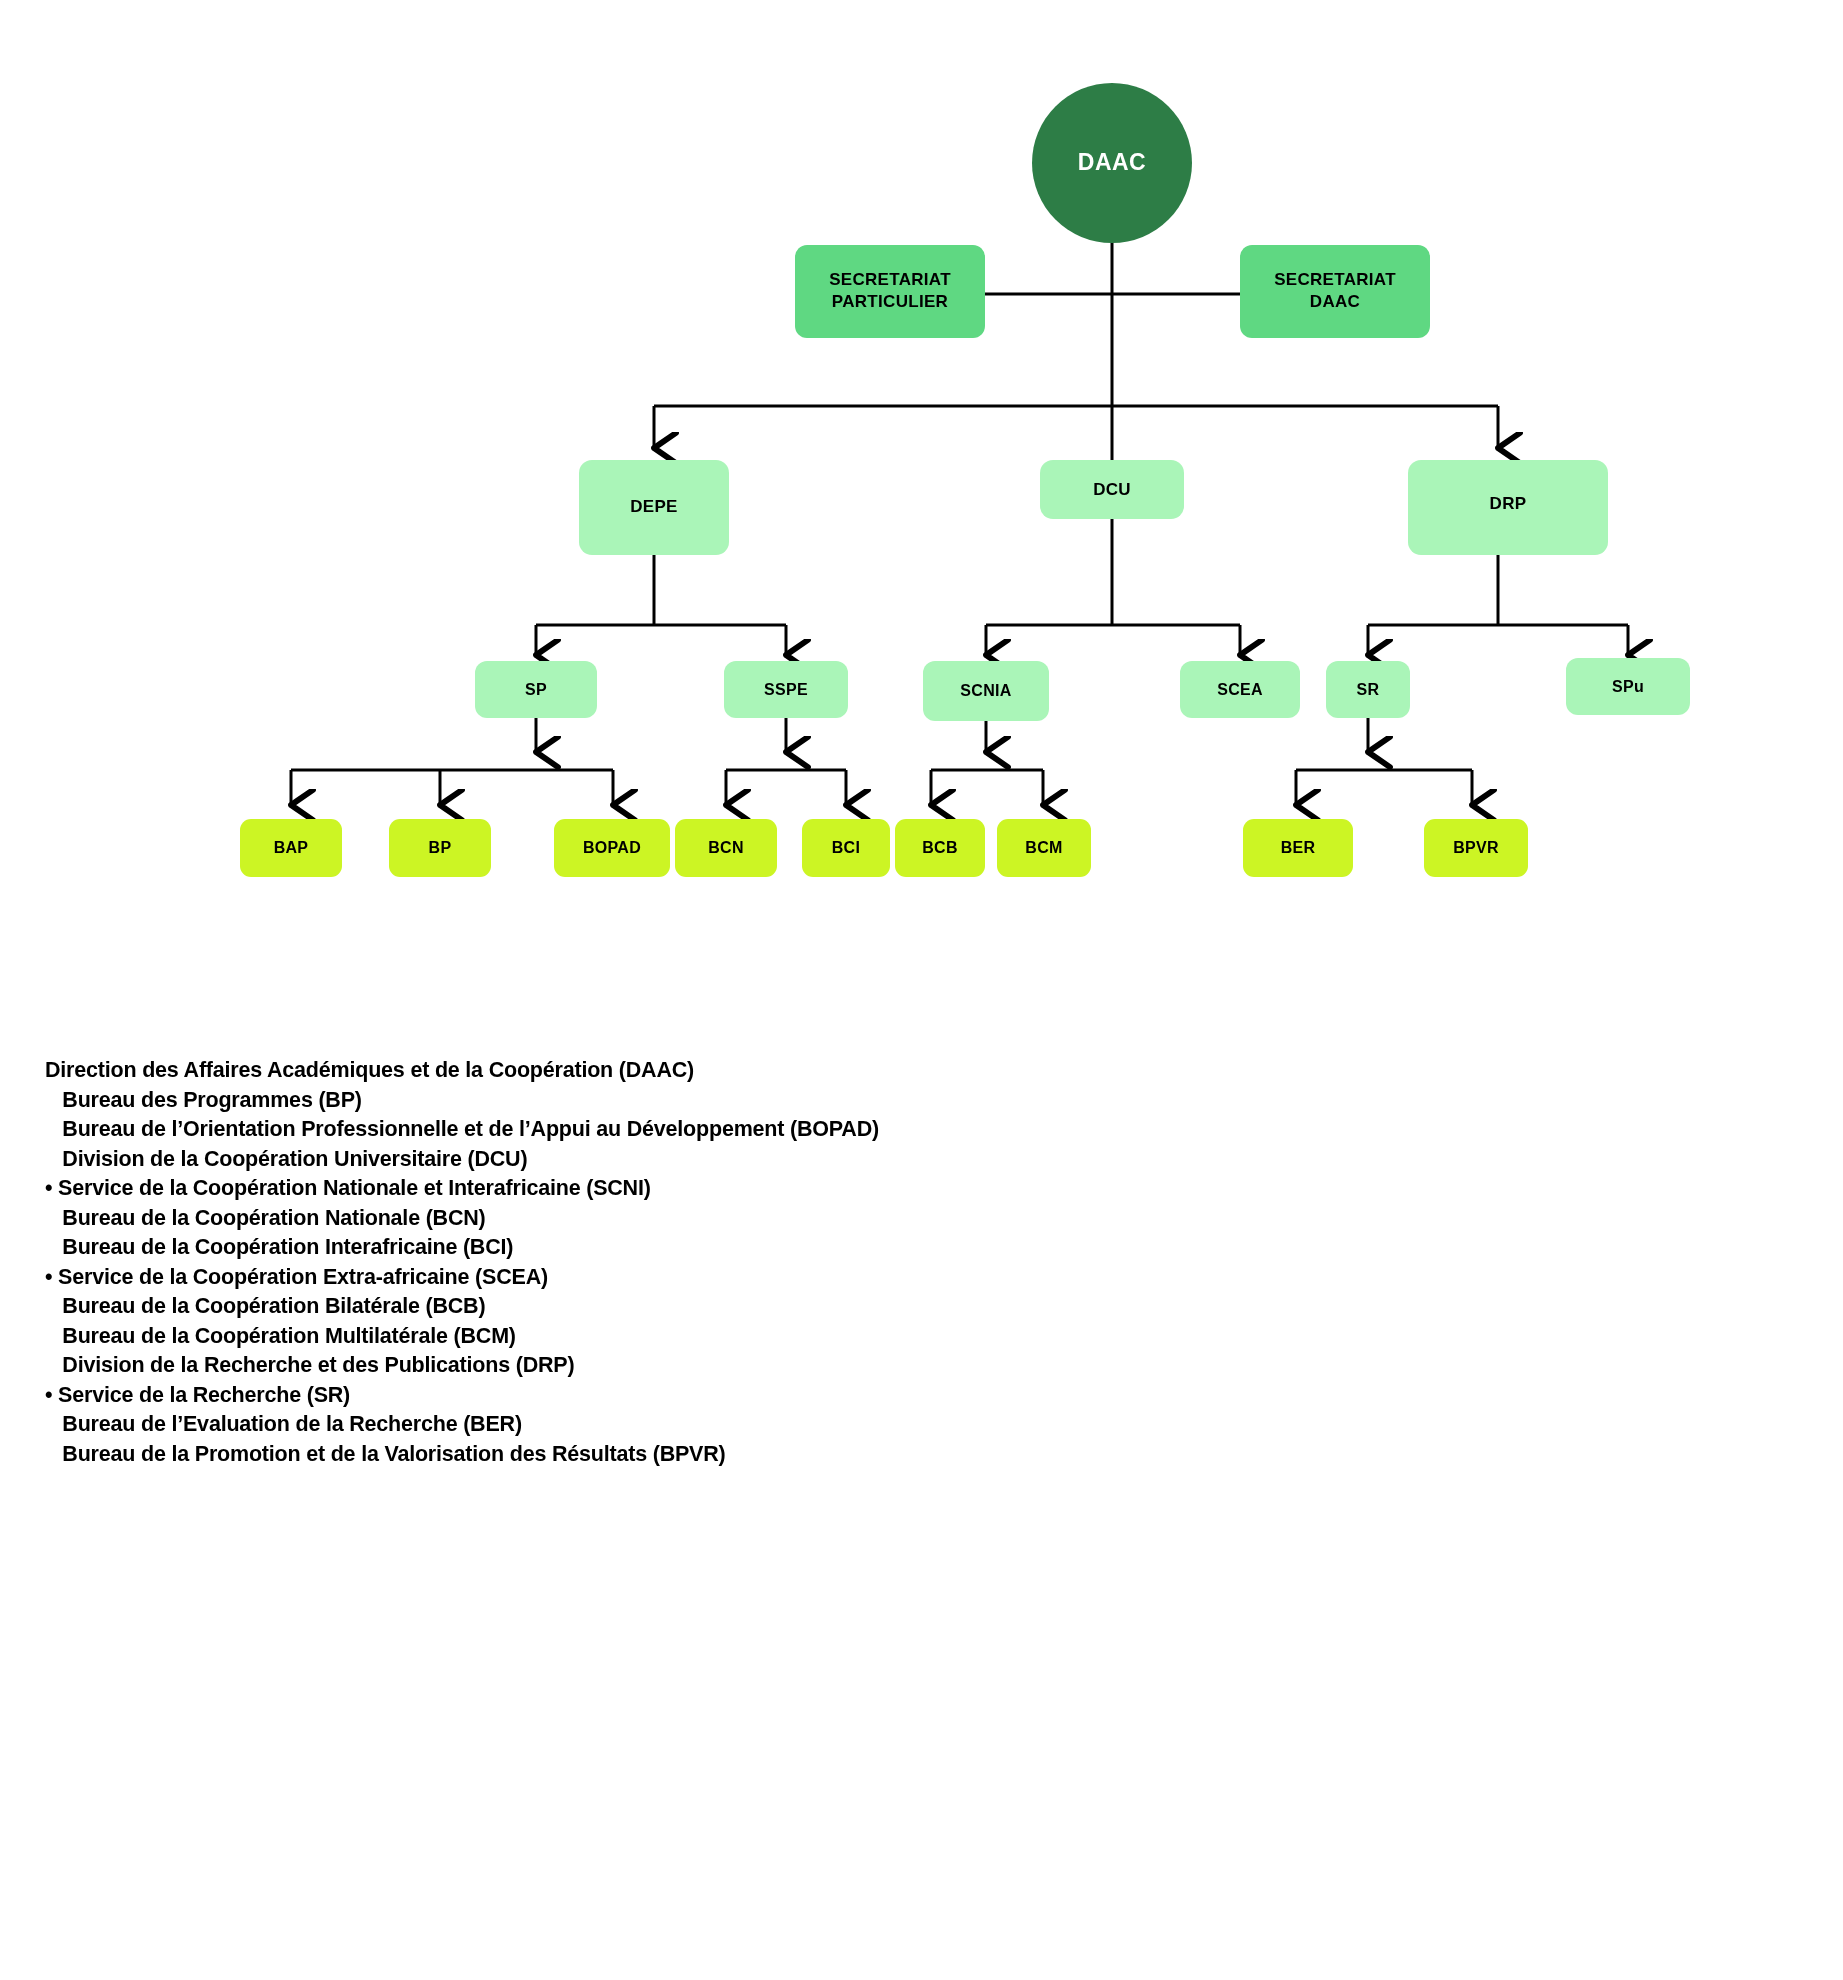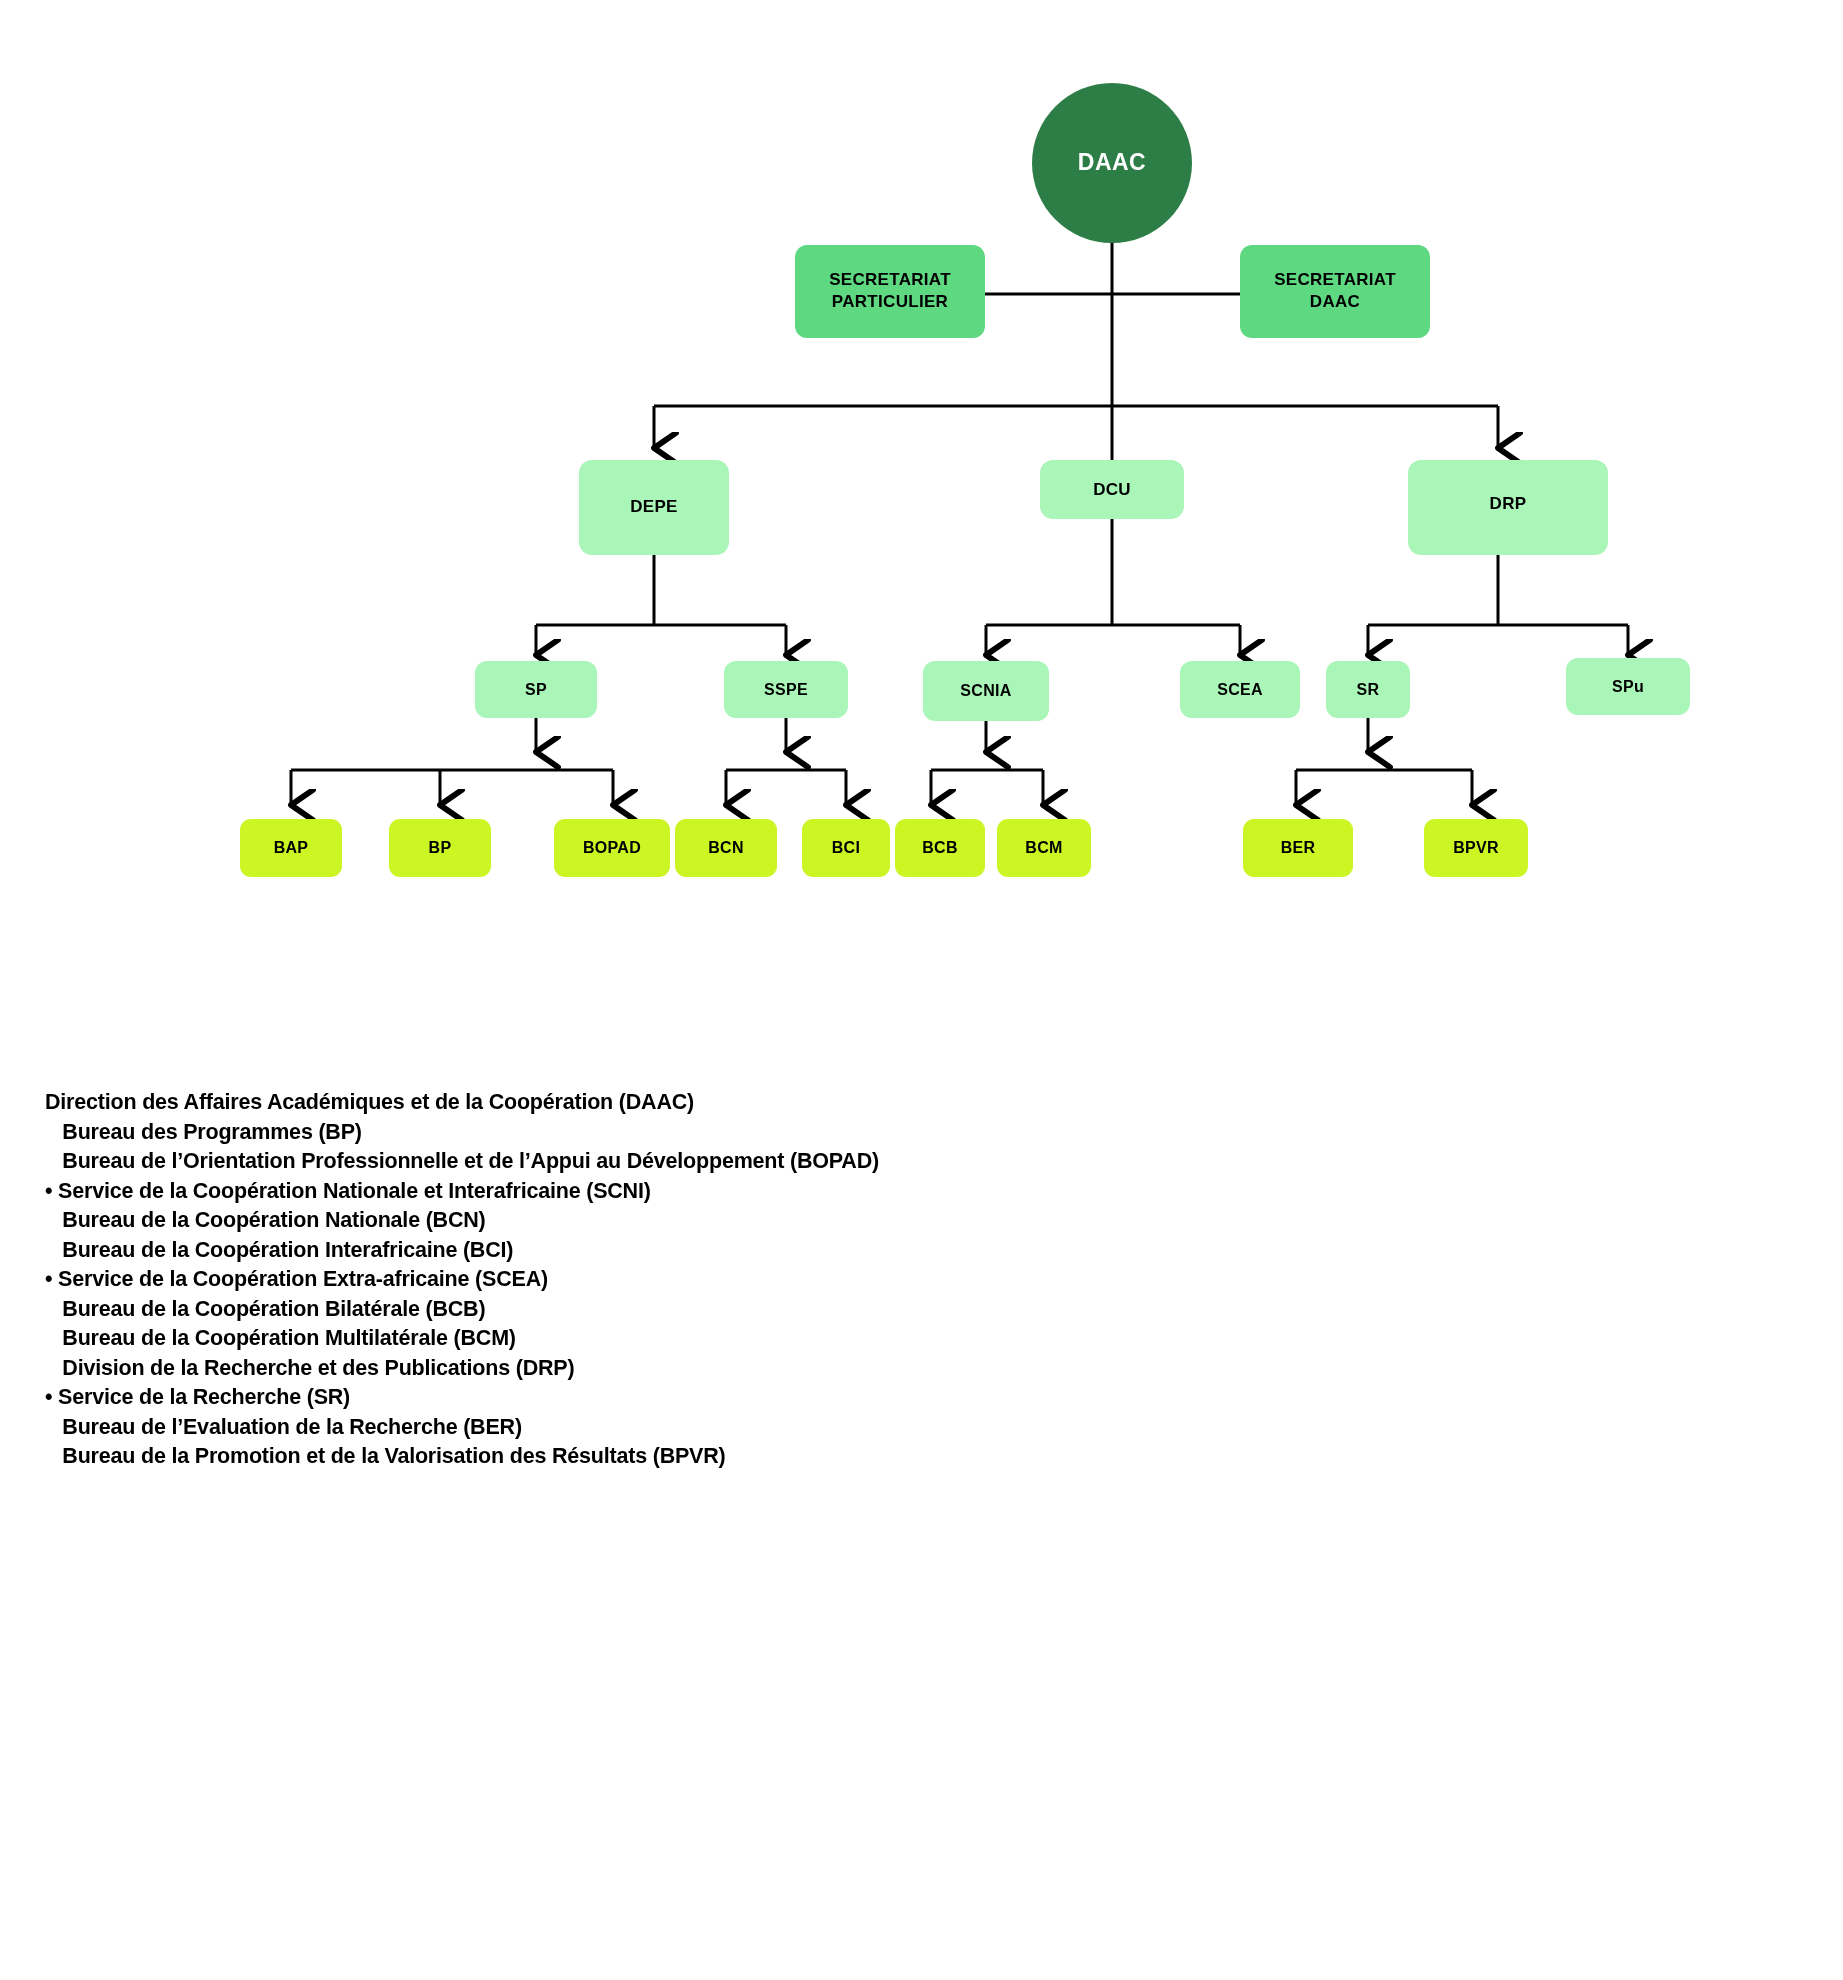--- a/index.html
+++ b/index.html
@@ -20,21 +20,21 @@
   }
   .lbl-root{font-size:23px;fill:#ffffff;letter-spacing:0.5px;}
   .lbl-sec{font-size:17px;fill:#000000;letter-spacing:0.3px;}
   .lbl-div{font-size:17px;fill:#000000;letter-spacing:0.3px;}
   .lbl-srv{font-size:16px;fill:#000000;letter-spacing:0.3px;}
   .lbl-bur{font-size:16px;fill:#000000;letter-spacing:0.3px;}
 
   #legend{
     position:absolute;
     left:45px;
-    top:1088px;
+    top:1056px;
     width:1400px;
   }
   .legend-line{
     font-family:"Liberation Sans", sans-serif;
     font-weight:bold;
     font-size:21.5px;
     line-height:29.5px;
     color:#000000;
     white-space:pre;
     letter-spacing:-0.2px;
@@ -204,20 +204,21 @@
       <rect x="1416" y="819" width="104" height="58" rx="11" fill="#ccf524"></rect>
       <text class="node-label lbl-bur" x="1468" y="849">BPVR</text>
     </g>
   </svg>
 </div>
 
 <div id="legend">
     <div class="legend-line ind-0">Direction des Affaires Académiques et de la Coopération (DAAC)</div>
     <div class="legend-line ind-0">   Bureau des Programmes (BP)</div>
     <div class="legend-line ind-0">   Bureau de l’Orientation Professionnelle et de l’Appui au Développement (BOPAD)</div>
+    <div class="legend-line ind-0">   Division de la Coopération Universitaire (DCU)</div>
     <div class="legend-line ind-0">• Service de la Coopération Nationale et Interafricaine (SCNI)</div>
     <div class="legend-line ind-0">   Bureau de la Coopération Nationale (BCN)</div>
     <div class="legend-line ind-0">   Bureau de la Coopération Interafricaine (BCI)</div>
     <div class="legend-line ind-0">• Service de la Coopération Extra-africaine (SCEA)</div>
     <div class="legend-line ind-0">   Bureau de la Coopération Bilatérale (BCB)</div>
     <div class="legend-line ind-0">   Bureau de la Coopération Multilatérale (BCM)</div>
     <div class="legend-line ind-0">   Division de la Recherche et des Publications (DRP)</div>
     <div class="legend-line ind-0">• Service de la Recherche (SR)</div>
     <div class="legend-line ind-0">   Bureau de l’Evaluation de la Recherche (BER)</div>
     <div class="legend-line ind-0">   Bureau de la Promotion et de la Valorisation des Résultats (BPVR)</div>

